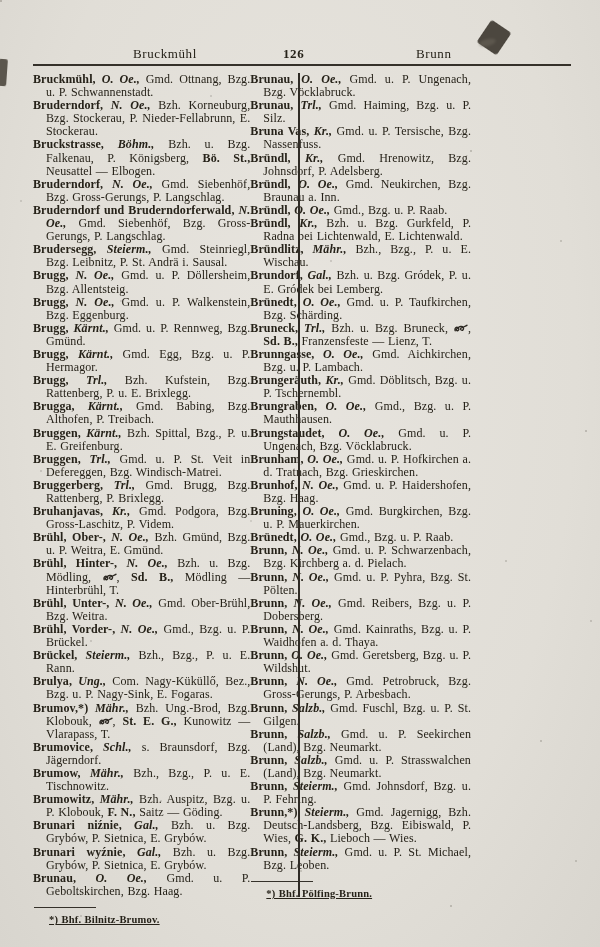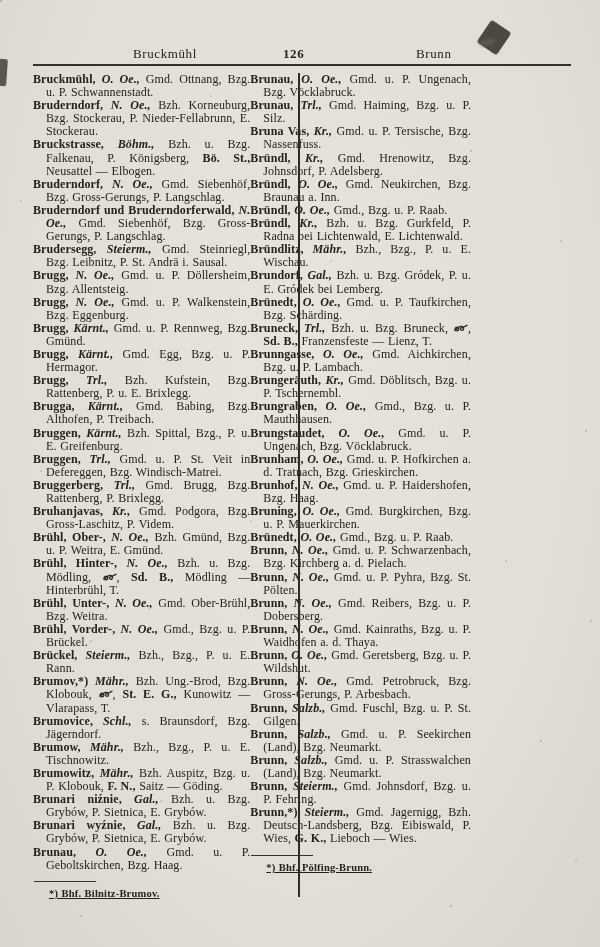--- a/index.html
+++ b/index.html
@@ -80,20 +80,21 @@
         <p class="entry"><span class="s-n">Bruggen, </span><span class="s-r">Trl., </span><span class="s-p">Gmd. u. P. St. Veit in Defereggen, Bzg. Windisch-Matrei.</span></p>
         <p class="entry"><span class="s-n">Bruggerberg, </span><span class="s-r">Trl., </span><span class="s-p">Gmd. Brugg, Bzg. Rattenberg, P. Brixlegg.</span></p>
         <p class="entry"><span class="s-n">Bruhanjavas, </span><span class="s-r">Kr., </span><span class="s-p">Gmd. Podgora, Bzg. Gross-Laschitz, P. Videm.</span></p>
         <p class="entry"><span class="s-n">Brühl, Ober-, </span><span class="s-r">N. Oe., </span><span class="s-p">Bzh. Gmünd, Bzg. u. P. Weitra, E. Gmünd.</span></p>
         <p class="entry"><span class="s-n">Brühl, Hinter-, </span><span class="s-r">N. Oe., </span><span class="s-p">Bzh. u. Bzg. Mödling, </span><span class="horn"><svg width="14" height="9" viewBox="0 0 14 9" aria-hidden="true">
               <path d="M1.2 6.8 C0.2 4.2 2.6 2.4 4.1 3.8 C5.6 5.2 4.4 7.4 2.9 6.6 C1.8 6 2.4 4.4 3.6 4.6 M4.1 3.8 C5.2 2.2 8.2 1.6 9.2 3.4 C10.2 5.2 8.6 7 7.2 6 C6 5.1 6.8 3.4 8.1 3.7 M9.2 3.4 C10.4 2.2 12.2 2.2 13 1.3" fill="none" stroke="#2b2721" stroke-width="1.3" stroke-linecap="round"></path>
             </svg></span><span class="s-p">, </span><span class="s-b">Sd. B., </span><span class="s-p">Mödling — Hinterbrühl, T.</span></p>
         <p class="entry"><span class="s-n">Brühl, Unter-, </span><span class="s-r">N. Oe., </span><span class="s-p">Gmd. Ober-Brühl, Bzg. Weitra.</span></p>
         <p class="entry"><span class="s-n">Brühl, Vorder-, </span><span class="s-r">N. Oe., </span><span class="s-p">Gmd., Bzg. u. P. Brückel.</span></p>
         <p class="entry"><span class="s-n">Brückel, </span><span class="s-r">Steierm., </span><span class="s-p">Bzh., Bzg., P. u. E. Rann.</span></p>
+        <p class="entry"><span class="s-n">Brulya, </span><span class="s-r">Ung., </span><span class="s-p">Com. Nagy-Küküllő, Bez., Bzg. u. P. Nagy-Sink, E. Fogaras.</span></p>
         <p class="entry"><span class="s-n">Brumov,*) </span><span class="s-r">Mähr., </span><span class="s-p">Bzh. Ung.-Brod, Bzg. Klobouk, </span><span class="horn"><svg width="14" height="9" viewBox="0 0 14 9" aria-hidden="true">
               <path d="M1.2 6.8 C0.2 4.2 2.6 2.4 4.1 3.8 C5.6 5.2 4.4 7.4 2.9 6.6 C1.8 6 2.4 4.4 3.6 4.6 M4.1 3.8 C5.2 2.2 8.2 1.6 9.2 3.4 C10.2 5.2 8.6 7 7.2 6 C6 5.1 6.8 3.4 8.1 3.7 M9.2 3.4 C10.4 2.2 12.2 2.2 13 1.3" fill="none" stroke="#2b2721" stroke-width="1.3" stroke-linecap="round"></path>
             </svg></span><span class="s-p">, </span><span class="s-b">St. E. G., </span><span class="s-p">Kunowitz — Vlarapass, T.</span></p>
         <p class="entry"><span class="s-n">Brumovice, </span><span class="s-r">Schl., </span><span class="s-p">s. Braunsdorf, Bzg. Jägerndorf.</span></p>
         <p class="entry"><span class="s-n">Brumow, </span><span class="s-r">Mähr., </span><span class="s-p">Bzh., Bzg., P. u. E. Tischnowitz.</span></p>
         <p class="entry"><span class="s-n">Brumowitz, </span><span class="s-r">Mähr., </span><span class="s-p">Bzh. Auspitz, Bzg. u. P. Klobouk, </span><span class="s-b">F. N., </span><span class="s-p">Saitz — Göding.</span></p>
         <p class="entry"><span class="s-n">Brunari niźnie, </span><span class="s-r">Gal., </span><span class="s-p">Bzh. u. Bzg. Grybów, P. Sietnica, E. Grybów.</span></p>
         <p class="entry"><span class="s-n">Brunari wyźnie, </span><span class="s-r">Gal., </span><span class="s-p">Bzh. u. Bzg. Grybów, P. Sietnica, E. Grybów.</span></p>
         <p class="entry"><span class="s-n">Brunau, </span><span class="s-r">O. Oe., </span><span class="s-p">Gmd. u. P. Geboltskirchen, Bzg. Haag.</span></p>
         <div class="footnote-rule"></div>
@@ -126,17 +127,18 @@
         <p class="entry"><span class="s-n">Brunn, </span><span class="s-r">N. Oe., </span><span class="s-p">Gmd. u. P. Pyhra, Bzg. St. Pölten.</span></p>
         <p class="entry"><span class="s-n">Brunn, </span><span class="s-r">N. Oe., </span><span class="s-p">Gmd. Reibers, Bzg. u. P. Dobersberg.</span></p>
         <p class="entry"><span class="s-n">Brunn, </span><span class="s-r">N. Oe., </span><span class="s-p">Gmd. Kainraths, Bzg. u. P. Waidhofen a. d. Thaya.</span></p>
         <p class="entry"><span class="s-n">Brunn, </span><span class="s-r">O. Oe., </span><span class="s-p">Gmd. Geretsberg, Bzg. u. P. Wildshut.</span></p>
         <p class="entry"><span class="s-n">Brunn, </span><span class="s-r">N. Oe., </span><span class="s-p">Gmd. Petrobruck, Bzg. Gross-Gerungs, P. Arbesbach.</span></p>
         <p class="entry"><span class="s-n">Brunn, </span><span class="s-r">Salzb., </span><span class="s-p">Gmd. Fuschl, Bzg. u. P. St. Gilgen.</span></p>
         <p class="entry"><span class="s-n">Brunn, </span><span class="s-r">Salzb., </span><span class="s-p">Gmd. u. P. Seekirchen (Land), Bzg. Neumarkt.</span></p>
         <p class="entry"><span class="s-n">Brunn, </span><span class="s-r">Salzb., </span><span class="s-p">Gmd. u. P. Strasswalchen (Land), Bzg. Neumarkt.</span></p>
         <p class="entry"><span class="s-n">Brunn, </span><span class="s-r">Steierm., </span><span class="s-p">Gmd. Johnsdorf, Bzg. u. P. Fehring.</span></p>
         <p class="entry"><span class="s-n">Brunn,*) </span><span class="s-r">Steierm., </span><span class="s-p">Gmd. Jagernigg, Bzh. Deutsch-Landsberg, Bzg. Eibiswald, P. Wies, </span><span class="s-b">G. K., </span><span class="s-p">Lieboch — Wies.</span></p>
+        <p class="entry"><span class="s-n">Brunn, </span><span class="s-r">Steierm., </span><span class="s-p">Gmd. u. P. St. Michael, Bzg. Leoben.</span></p>
         <div class="footnote-rule"></div>
         <p class="footnote">*) Bhf. Pölfing-Brunn.</p>
       </div>
   </div>
 </div>
 
 </body></html>

